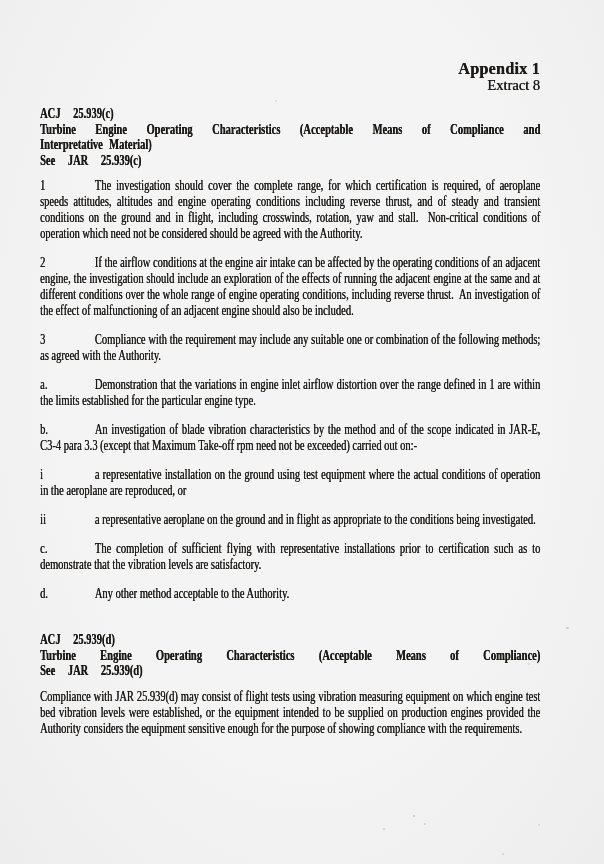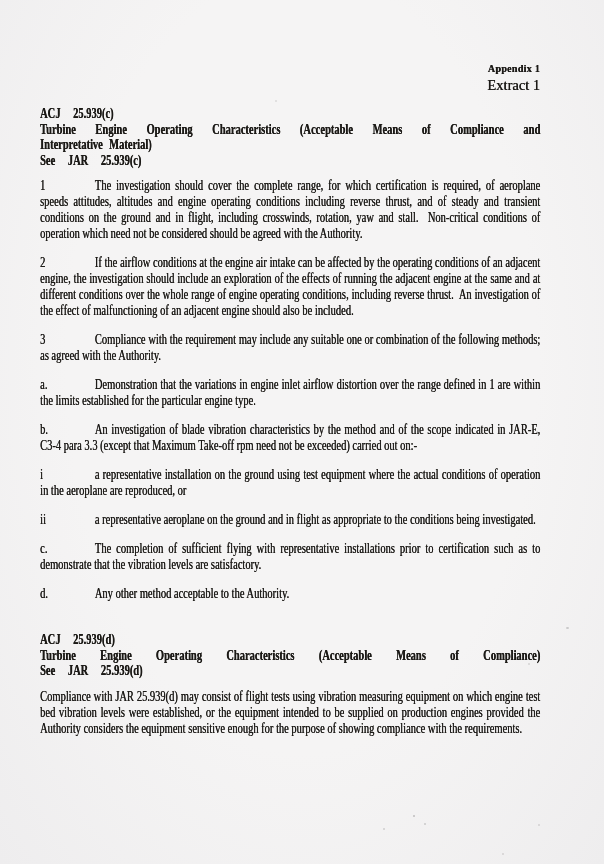--- a/index.html
+++ b/index.html
@@ -14,21 +14,21 @@
     font-family:"Liberation Serif","DejaVu Serif",serif;
   }
   .content {
     position:absolute; left:40px; top:60px; width:500px;
     text-shadow: 0.3px 0 0 currentColor;
   }
   
   .cond { width:667px; transform:scaleX(0.75); transform-origin:0 0; }
 
   .hdr { width:500px; text-align:right; margin:0 0 13px 0; }
-  .hdr-appendix { font-weight:bold; font-size:10px; line-height:17px; letter-spacing:0.3px; }
+  .hdr-appendix { font-weight:bold; font-size:16px; line-height:17px; letter-spacing:0.3px; }
   .hdr-extract  { font-size:14.5px; line-height:16px; }
 
   .heading { font-weight:bold; font-size:14px; line-height:15.5px; margin:0 0 10px 0; }
   .hline { white-space:pre; word-spacing:0.35em; }
   .hline.jline { white-space:normal; word-spacing:normal; text-align:justify; text-align-last:justify; }
 
   p.body {
     font-size:14px; line-height:16px;
     text-align:justify;
     white-space:pre-wrap;
@@ -41,21 +41,21 @@
   .speck { position:absolute; background:#8d8b8c; border-radius:50%; }
 </style>
 </head>
 <body>
 
 <div class="page">
   <div class="content">
 
     <div class="hdr">
       <div class="hdr-appendix">Appendix 1</div>
-      <div class="hdr-extract">Extract 1</div>
+      <div class="hdr-extract">Extract 8</div>
     </div>
 
     <div class="heading cond">
       <div class="hline">ACJ  25.939(c)</div>
       <div class="hline jline">Turbine Engine Operating Characteristics (Acceptable Means of Compliance and</div>
       <div class="hline">Interpretative Material)</div>
       <div class="hline">See  JAR  25.939(c)</div>
     </div>
 
     <p class="body cond"><span class="lbl">1</span><span>The investigation should cover the complete range, for which certification is required, of aeroplane speeds attitudes, altitudes and engine operating conditions including reverse thrust, and of steady and transient conditions on the ground and in flight, including crosswinds, rotation, yaw and stall.  Non-critical conditions of operation which need not be considered should be agreed with the Authority.</span></p>

